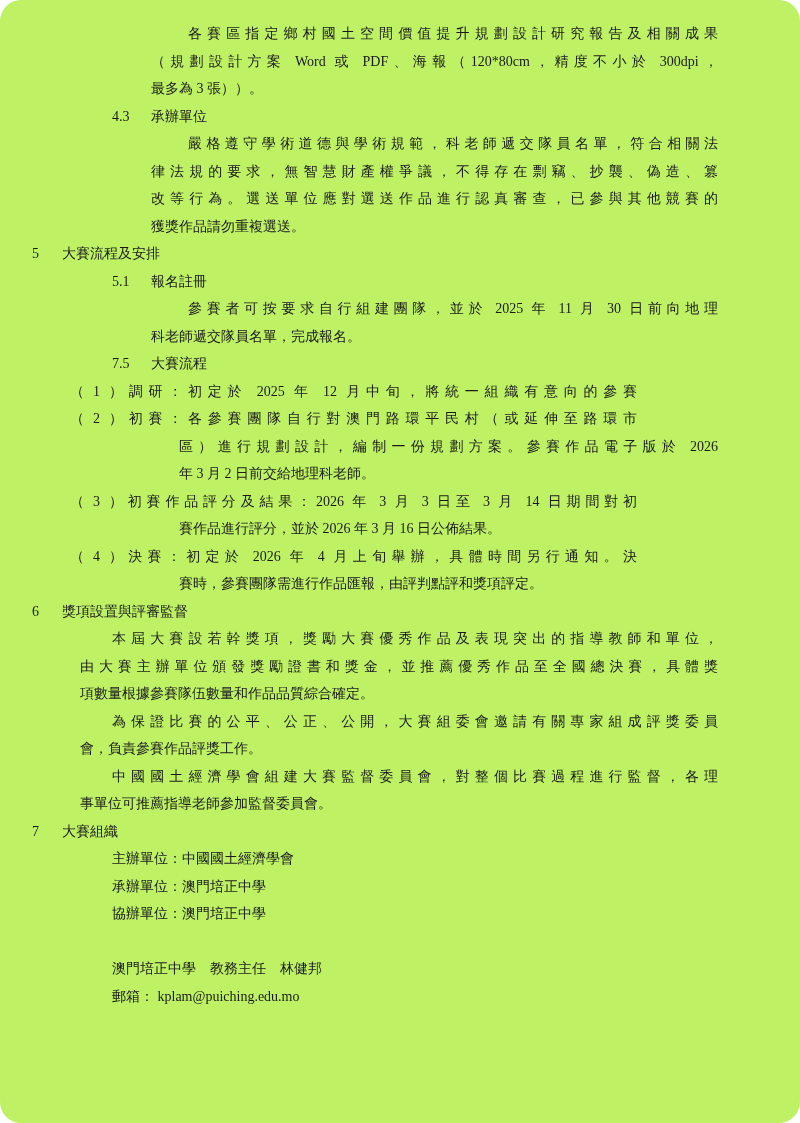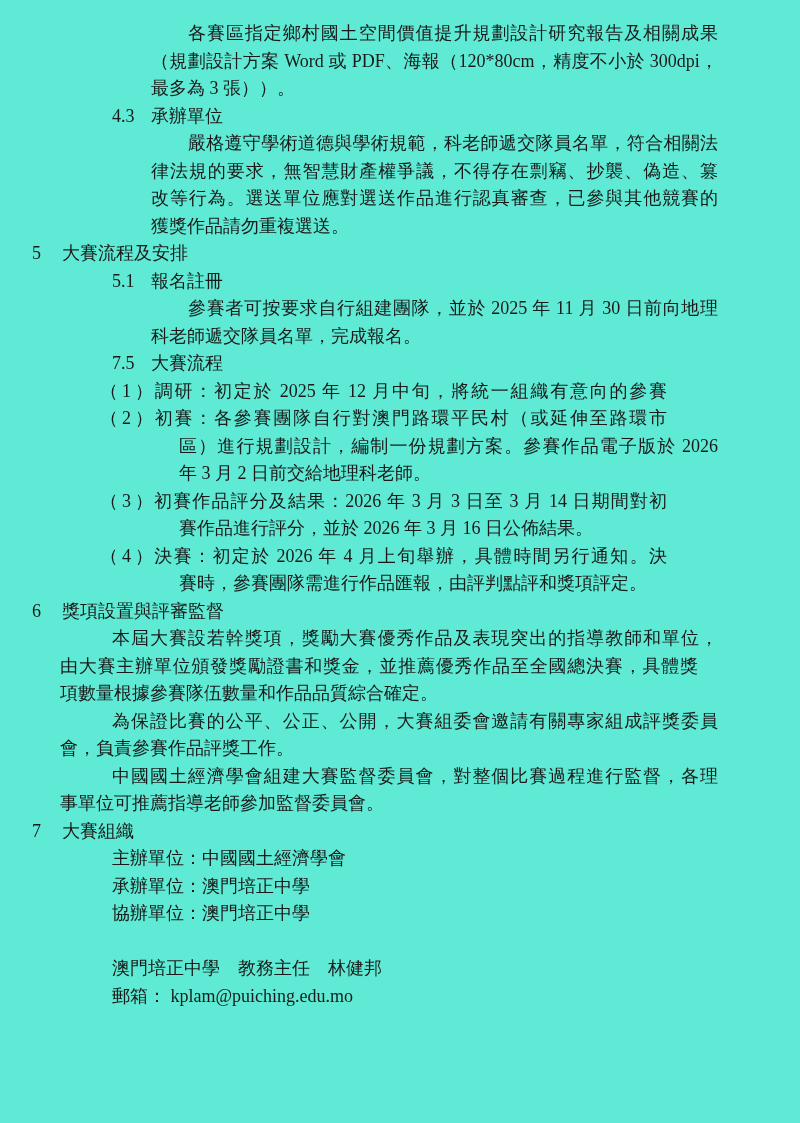--- a/index.html
+++ b/index.html
@@ -4,50 +4,51 @@
 <style>
   html, body {
     margin: 0;
     padding: 0;
     background: #ffffff;
   }
   .page {
     position: relative;
     width: 800px;
     height: 1123px;
-    background: #5eead4;
+    background: #bef264;
     box-sizing: border-box;
     padding-top: 20px;
     overflow: hidden;
     font-family: "Liberation Serif", "DejaVu Serif", serif;
-    font-size: 18px;
+    font-size: 14px;
     color: #1a1a1a;
+    border-radius: 21px;
   }
   .line {
     height: 27.5px;
     line-height: 27.5px;
     white-space: pre-wrap;
     box-sizing: border-box;
   }
   
   .h1 { margin-left: 32px; width: 640px; }
   .h1 .num { display: inline-block; width: 30px; text-indent: 0; }
   
   .h2 { margin-left: 112px; width: 608px; }
   .h2 .num { display: inline-block; width: 39px; text-indent: 0; }
   
   .b2f { margin-left: 151px; width: 567px; text-indent: 37px; }
   .b2  { margin-left: 151px; width: 567px; }
   
-  .lif { margin-left: 100px; width: 567px; }
+  .lif { margin-left: 70px; width: 567px; }
   .lif .marker { display: inline-block; width: 53px; text-indent: 0; }
   .lic { margin-left: 179px; width: 539px; }
   
   .b1f { margin-left: 80px; width: 638px; text-indent: 32px; }
-  .b1  { margin-left: 60px; width: 638px; }
+  .b1  { margin-left: 80px; width: 638px; }
   
   .org { margin-left: 112px; width: 606px; }
   
   .fill { text-align: justify; text-align-last: justify; }
   .blank { }
 </style>
 </head>
 <body>
 
 <div class="page">

